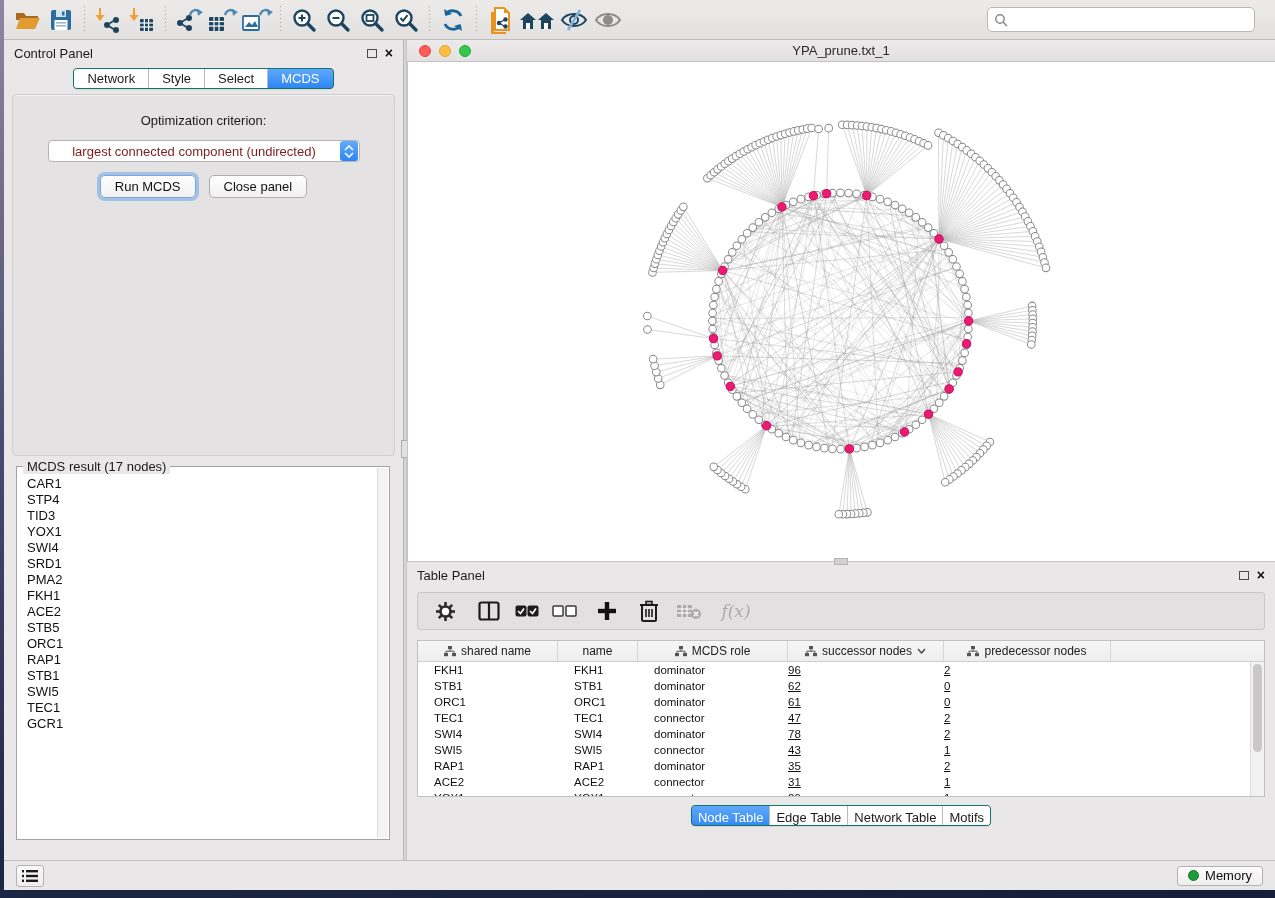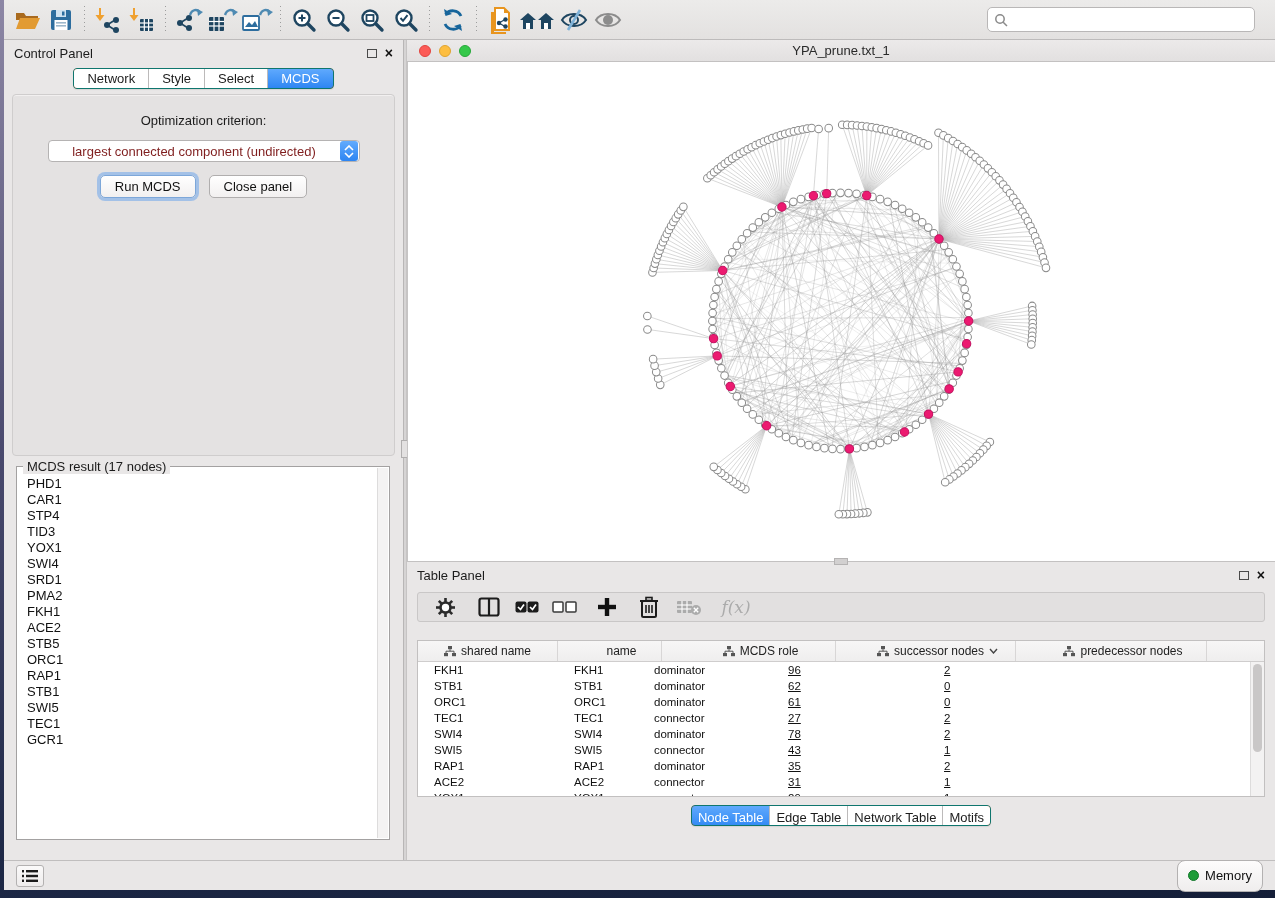--- a/index.html
+++ b/index.html
@@ -58,42 +58,42 @@
   .light.red { background:#fc5b57; border:1px solid #e2443f; }
   .light.yellow { background:#fdbe41; border:1px solid #e0a430; }
   .light.green { background:#35c84a; border:1px solid #27a83a; }
   #net-title { position:absolute; left:0; right:0; text-align:center; font-size:13px; color:#2a2a2a; }
   #net-canvas { flex:1; background:#fff; border-left:1px solid #c6c4c4; position:relative; cursor:default; }
   #net-canvas svg { position:absolute; inset:0; }
   #hsplit-handle { position:absolute; bottom:-4px; left:50%; width:14px; height:7px; background:#d2d0d0; border:1px solid #b5b3b3; transform:translateX(-50%); z-index:3; cursor:row-resize; }
 
   
   #table-panel { flex:1; background:#e9e7e7; border-top:1px solid #c3c1c1; position:relative; min-height:0; }
-  #tp-toolbar { position:absolute; left:10px; right:10px; top:30px; height:30px; background:#e2e0e0; border:1px solid #c9c7c7; border-radius:3px; display:flex; align-items:center; padding:0 12px; gap:0; }
+  #tp-toolbar { position:absolute; left:10px; right:10px; top:30px; height:38px; background:#e2e0e0; border:1px solid #c9c7c7; border-radius:3px; display:flex; align-items:center; padding:0 12px; gap:0; }
   .tp-btn { width:30px; height:34px; display:flex; align-items:center; justify-content:center; cursor:pointer; }
   .tp-btn.disabled { cursor:default; }
   .fx { font-family:"DejaVu Serif","Liberation Serif",serif; font-style:italic; font-size:17px; color:#ababab; }
   #node-table { position:absolute; left:10px; right:10px; top:78px; bottom:63px; background:#fff; border:1px solid #c2c0c0; overflow:hidden; }
-  #thead { display:flex; height:21px; background:linear-gradient(#f7f6f6,#efeeee); border-bottom:1px solid #cfcdcd;gap:24px; }
+  #thead { display:flex; height:21px; background:linear-gradient(#f7f6f6,#efeeee); border-bottom:1px solid #cfcdcd; }
   .hcell { display:flex; align-items:center; justify-content:center; gap:5px; font-size:12px; color:#222; border-right:1px solid #d8d6d6; }
   .tcell { font-size:11.5px; color:#111; line-height:16px; padding-left:16px; white-space:nowrap; overflow:hidden; }
   .trow { display:flex; height:16px; cursor:default; }
   .c0 { width:140px; } .c1 { width:80px; } .c2 { width:150px; }
   .c3 { width:156px; } .c4 { width:167px; }
   .tcell.c3, .tcell.c4 { padding-right:16px; padding-left:0;text-decoration:underline; }
   #tbody { position:absolute; top:21px; left:0; right:14px; bottom:0; }
   #table-vscroll { position:absolute; top:21px; right:0; bottom:0; width:14px; background:#f3f2f2; border-left:1px solid #dddcdc; }
   #table-vscroll .thumb { position:absolute; top:2px; left:2px; width:9px; height:88px; background:#c9c7c7; border-radius:5px; cursor:pointer; }
   #tp-tabs { position:absolute; left:0; right:0; bottom:34px; display:flex; justify-content:center; }
   #tp-tabs .segment { padding:0 6px; height:22px; }
 
   
   #status-bar { height:30px; flex:0 0 auto; background:#e9e7e7; border-top:1px solid #c0bebe; display:flex; align-items:center; padding:0 12px; }
   #tasks-btn { width:28px; height:22px; background:linear-gradient(#fbfafa,#eeecec); border:1px solid #b3b1b1; border-radius:3px; display:flex; align-items:center; justify-content:center; cursor:pointer; }
-  #memory-btn { margin-left:auto; height:32px; padding:0 10px; background:linear-gradient(#fdfcfc,#efeded); border:1px solid #b3b1b1; border-radius:8px; display:flex; align-items:center; gap:6px; font-size:13px; color:#111; cursor:pointer; }
+  #memory-btn { margin-left:auto; height:20px; padding:0 10px; background:linear-gradient(#fdfcfc,#efeded); border:1px solid #b3b1b1; border-radius:3px; display:flex; align-items:center; gap:6px; font-size:13px; color:#111; cursor:pointer; }
   #memory-dot { width:11px; height:11px; border-radius:50%; background:#1d9c38; border:1px solid #12772a; }
 </style>
 </head>
 <body>
 
 <div id="app">
 
   <div id="toolbar">
     <div class="tbtn">
       <svg width="28" height="24" viewBox="0 0 28 24">
@@ -291,21 +291,20 @@
           </span>
         </div>
         <div class="btn-row">
           <button class="mac-btn focused">Run MCDS</button>
           <button class="mac-btn">Close panel</button>
         </div>
       </div>
       <div id="mcds-fieldset">
         <span id="mcds-legend">MCDS result (17 nodes)</span>
         <div id="mcds-list">
-            <div class="result-item">PHD1</div>
             <div class="result-item">CAR1</div>
             <div class="result-item">STP4</div>
             <div class="result-item">TID3</div>
             <div class="result-item">YOX1</div>
             <div class="result-item">SWI4</div>
             <div class="result-item">SRD1</div>
             <div class="result-item">PMA2</div>
             <div class="result-item">FKH1</div>
             <div class="result-item">ACE2</div>
             <div class="result-item">STB5</div>
@@ -1144,21 +1143,21 @@
                 <div class="tcell c0">ORC1</div>
                 <div class="tcell c1">ORC1</div>
                 <div class="tcell c2">dominator</div>
                 <div class="tcell c3">61</div>
                 <div class="tcell c4">0</div>
               </div>
               <div class="trow">
                 <div class="tcell c0">TEC1</div>
                 <div class="tcell c1">TEC1</div>
                 <div class="tcell c2">connector</div>
-                <div class="tcell c3">27</div>
+                <div class="tcell c3">47</div>
                 <div class="tcell c4">2</div>
               </div>
               <div class="trow">
                 <div class="tcell c0">SWI4</div>
                 <div class="tcell c1">SWI4</div>
                 <div class="tcell c2">dominator</div>
                 <div class="tcell c3">78</div>
                 <div class="tcell c4">2</div>
               </div>
               <div class="trow">

